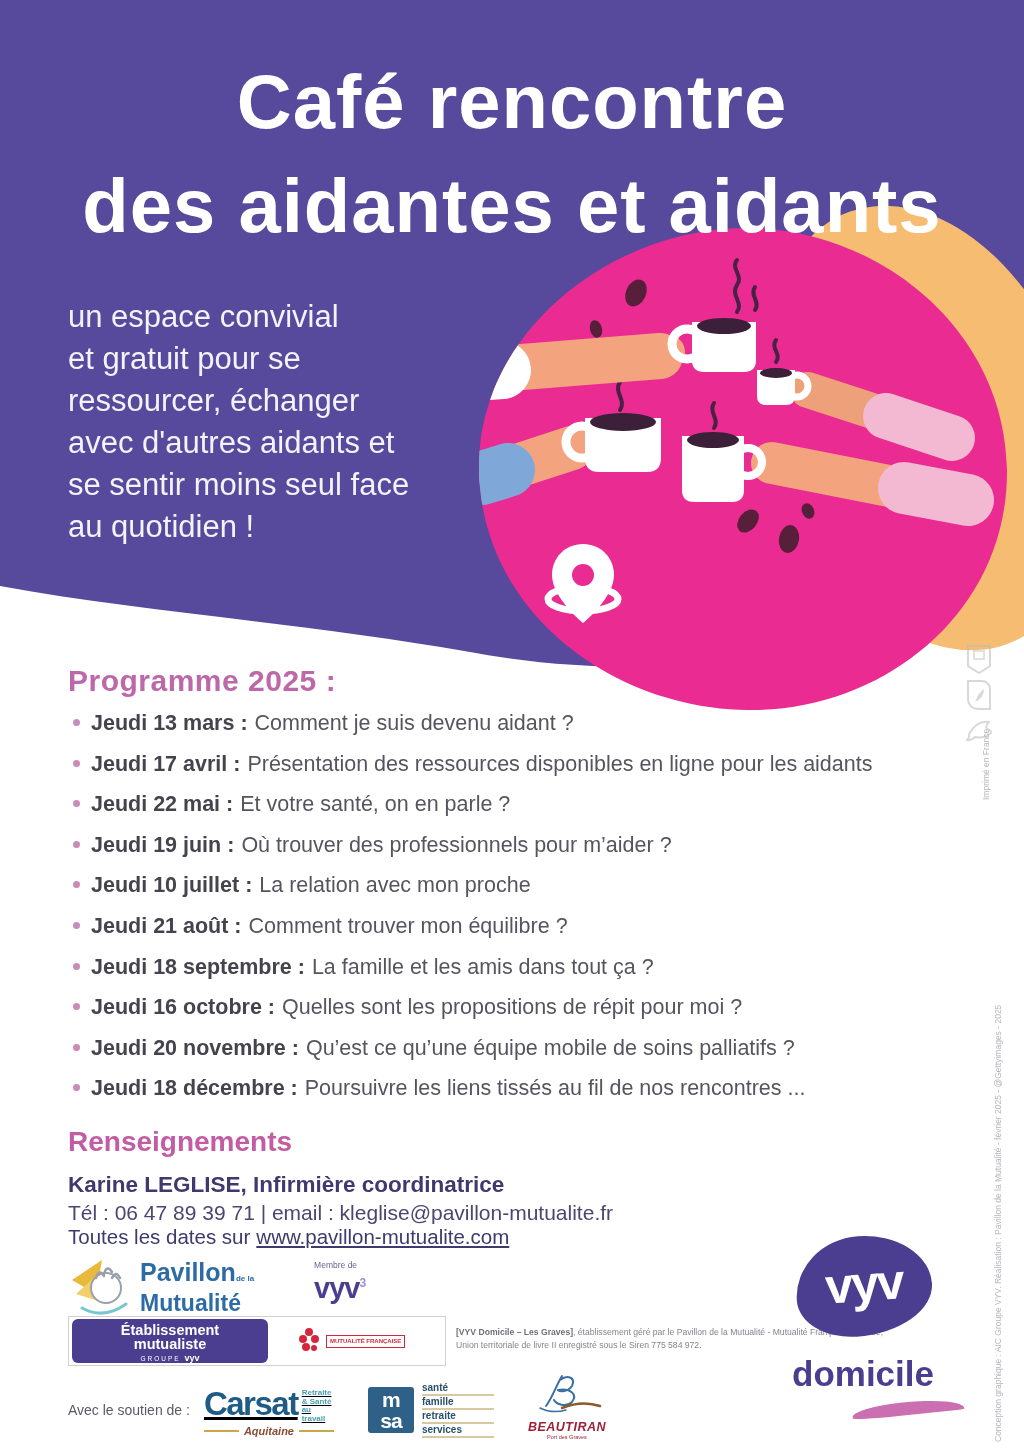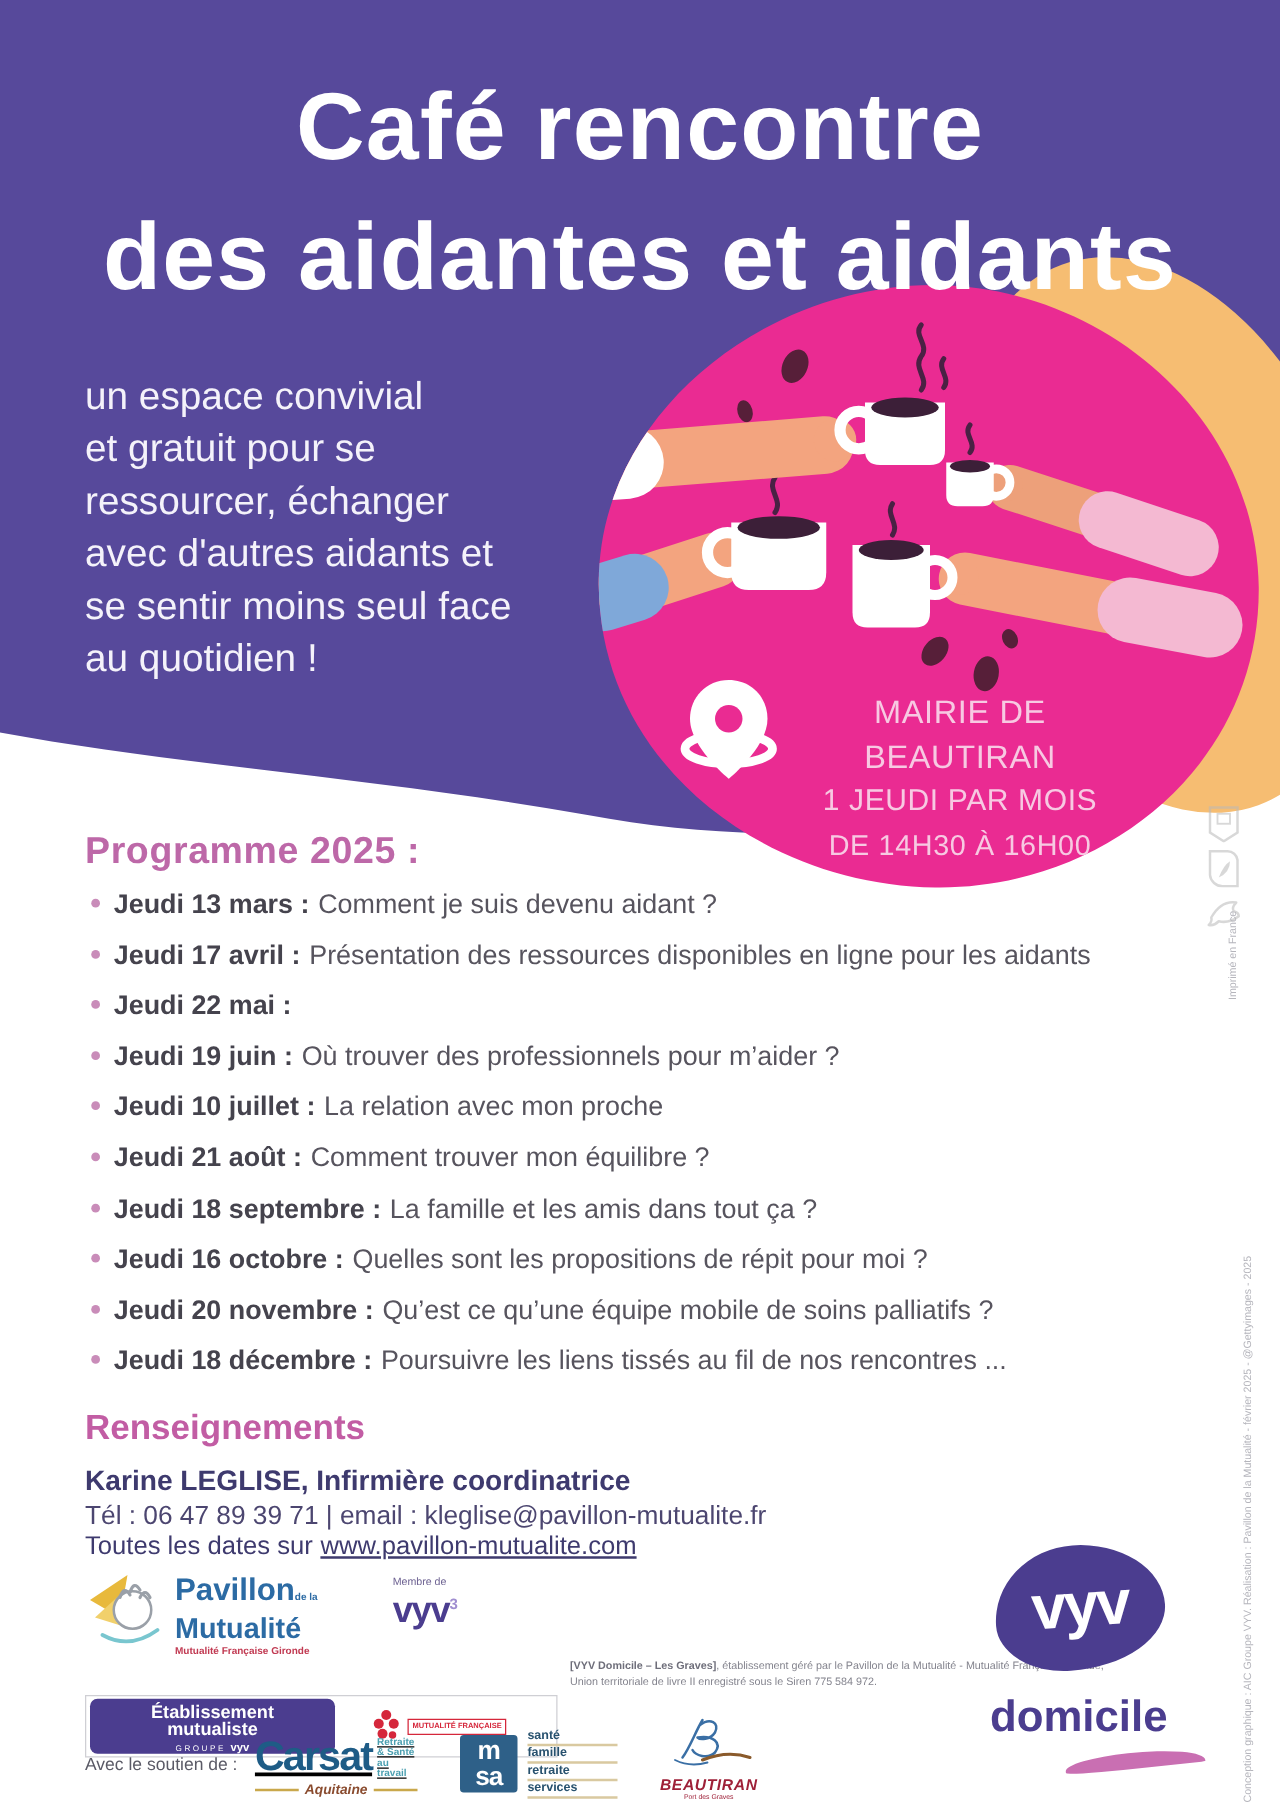--- a/index.html
+++ b/index.html
@@ -42,21 +42,21 @@
   .pavillon { display:flex; align-items:flex-start; }
   .pavillon .txt { margin-left:8px; margin-top:4px; }
   .pavillon .n1 { font-size:25px; font-weight:bold; color:#2c6ba4; line-height:24px; }
   .pavillon .n1 small { font-size:8px; font-weight:bold; color:#2c6ba4; }
   .pavillon .n2 { font-size:23px; font-weight:bold; color:#2c6ba4; line-height:24px; }
   .pavillon .n3 { font-size:8px; font-weight:bold; color:#c13a52; margin-top:2px; }
   .vyv-membre { margin-left:60px; margin-top:4px; }
   .vyv-membre .membre { font-size:8.5px; color:#6d6292; }
   .vyv-membre .vyv { font-size:29px; font-weight:bold; color:#4b3d8f; letter-spacing:-1px; line-height:26px; }
   .vyv-membre sup { font-size:12px; color:#a08ed0; font-weight:bold; }
-  .badge-row { position:absolute; left:68px; top:1356px; display:flex; align-items:center; }
+  .badge-row { position:absolute; left:68px; top:1316px; display:flex; align-items:center; }
   .badge-box { width:378px; height:50px; border:1px solid #cfcfd4; background:#fff;
                display:flex; align-items:center; }
   .etab-badge { width:196px; height:44px; margin-left:3px; background:#4b3d8f; border-radius:6px;
                 color:#fff; text-align:center; padding-top:4px; }
   .etab-badge .b1 { font-size:14.5px; font-weight:bold; line-height:14px; }
   .etab-badge .b2 { font-size:14.5px; font-weight:bold; line-height:14px; }
   .etab-badge .b3 { font-size:6.5px; letter-spacing:2px; margin-top:2px; }
   .etab-badge .b3 b { font-size:9px; letter-spacing:0; }
   .mf-logo { display:flex; align-items:center; margin-left:28px; }
   .mf-logo .mf-txt { font-size:6px; font-weight:bold; color:#d5273b; border:1px solid #d5273b;
@@ -195,41 +195,37 @@
   <div class="title l2">des aidantes et aidants</div>
   <div class="title l1">Café rencontre</div>
 
   <div class="intro">un espace convivial
 et gratuit pour se
 ressourcer, échanger
 avec d'autres aidants et
 se sentir moins seul face
 au quotidien !</div>
 
-  <div class="location-text">
-    <div class="loc1">MAIRIE DE BEAUTIRAN</div>
-    <div class="loc2">1 JEUDI PAR MOIS</div>
-    <div class="loc3">DE 14H30 À 16H00</div>
-  </div>
 
   <div class="section-heading" id="programme-heading">Programme 2025 :</div>
   <ul id="programme-list">
     <li>
         <span class="bullet"></span>
         <span class="date">Jeudi 13 mars :</span>
         <span class="topic">Comment je suis devenu aidant ?</span>
       </li>
     <li>
         <span class="bullet"></span>
         <span class="date">Jeudi 17 avril :</span>
         <span class="topic">Présentation des ressources disponibles en ligne pour les aidants</span>
       </li>
     <li>
         <span class="bullet"></span>
         <span class="date">Jeudi 22 mai :</span>
+        <span class="topic">Et votre santé, on en parle ?</span>
       </li>
     <li>
         <span class="bullet"></span>
         <span class="date">Jeudi 19 juin :</span>
         <span class="topic">Où trouver des professionnels pour m’aider ?</span>
       </li>
     <li>
         <span class="bullet"></span>
         <span class="date">Jeudi 10 juillet :</span>
         <span class="topic">La relation avec mon proche</span>

